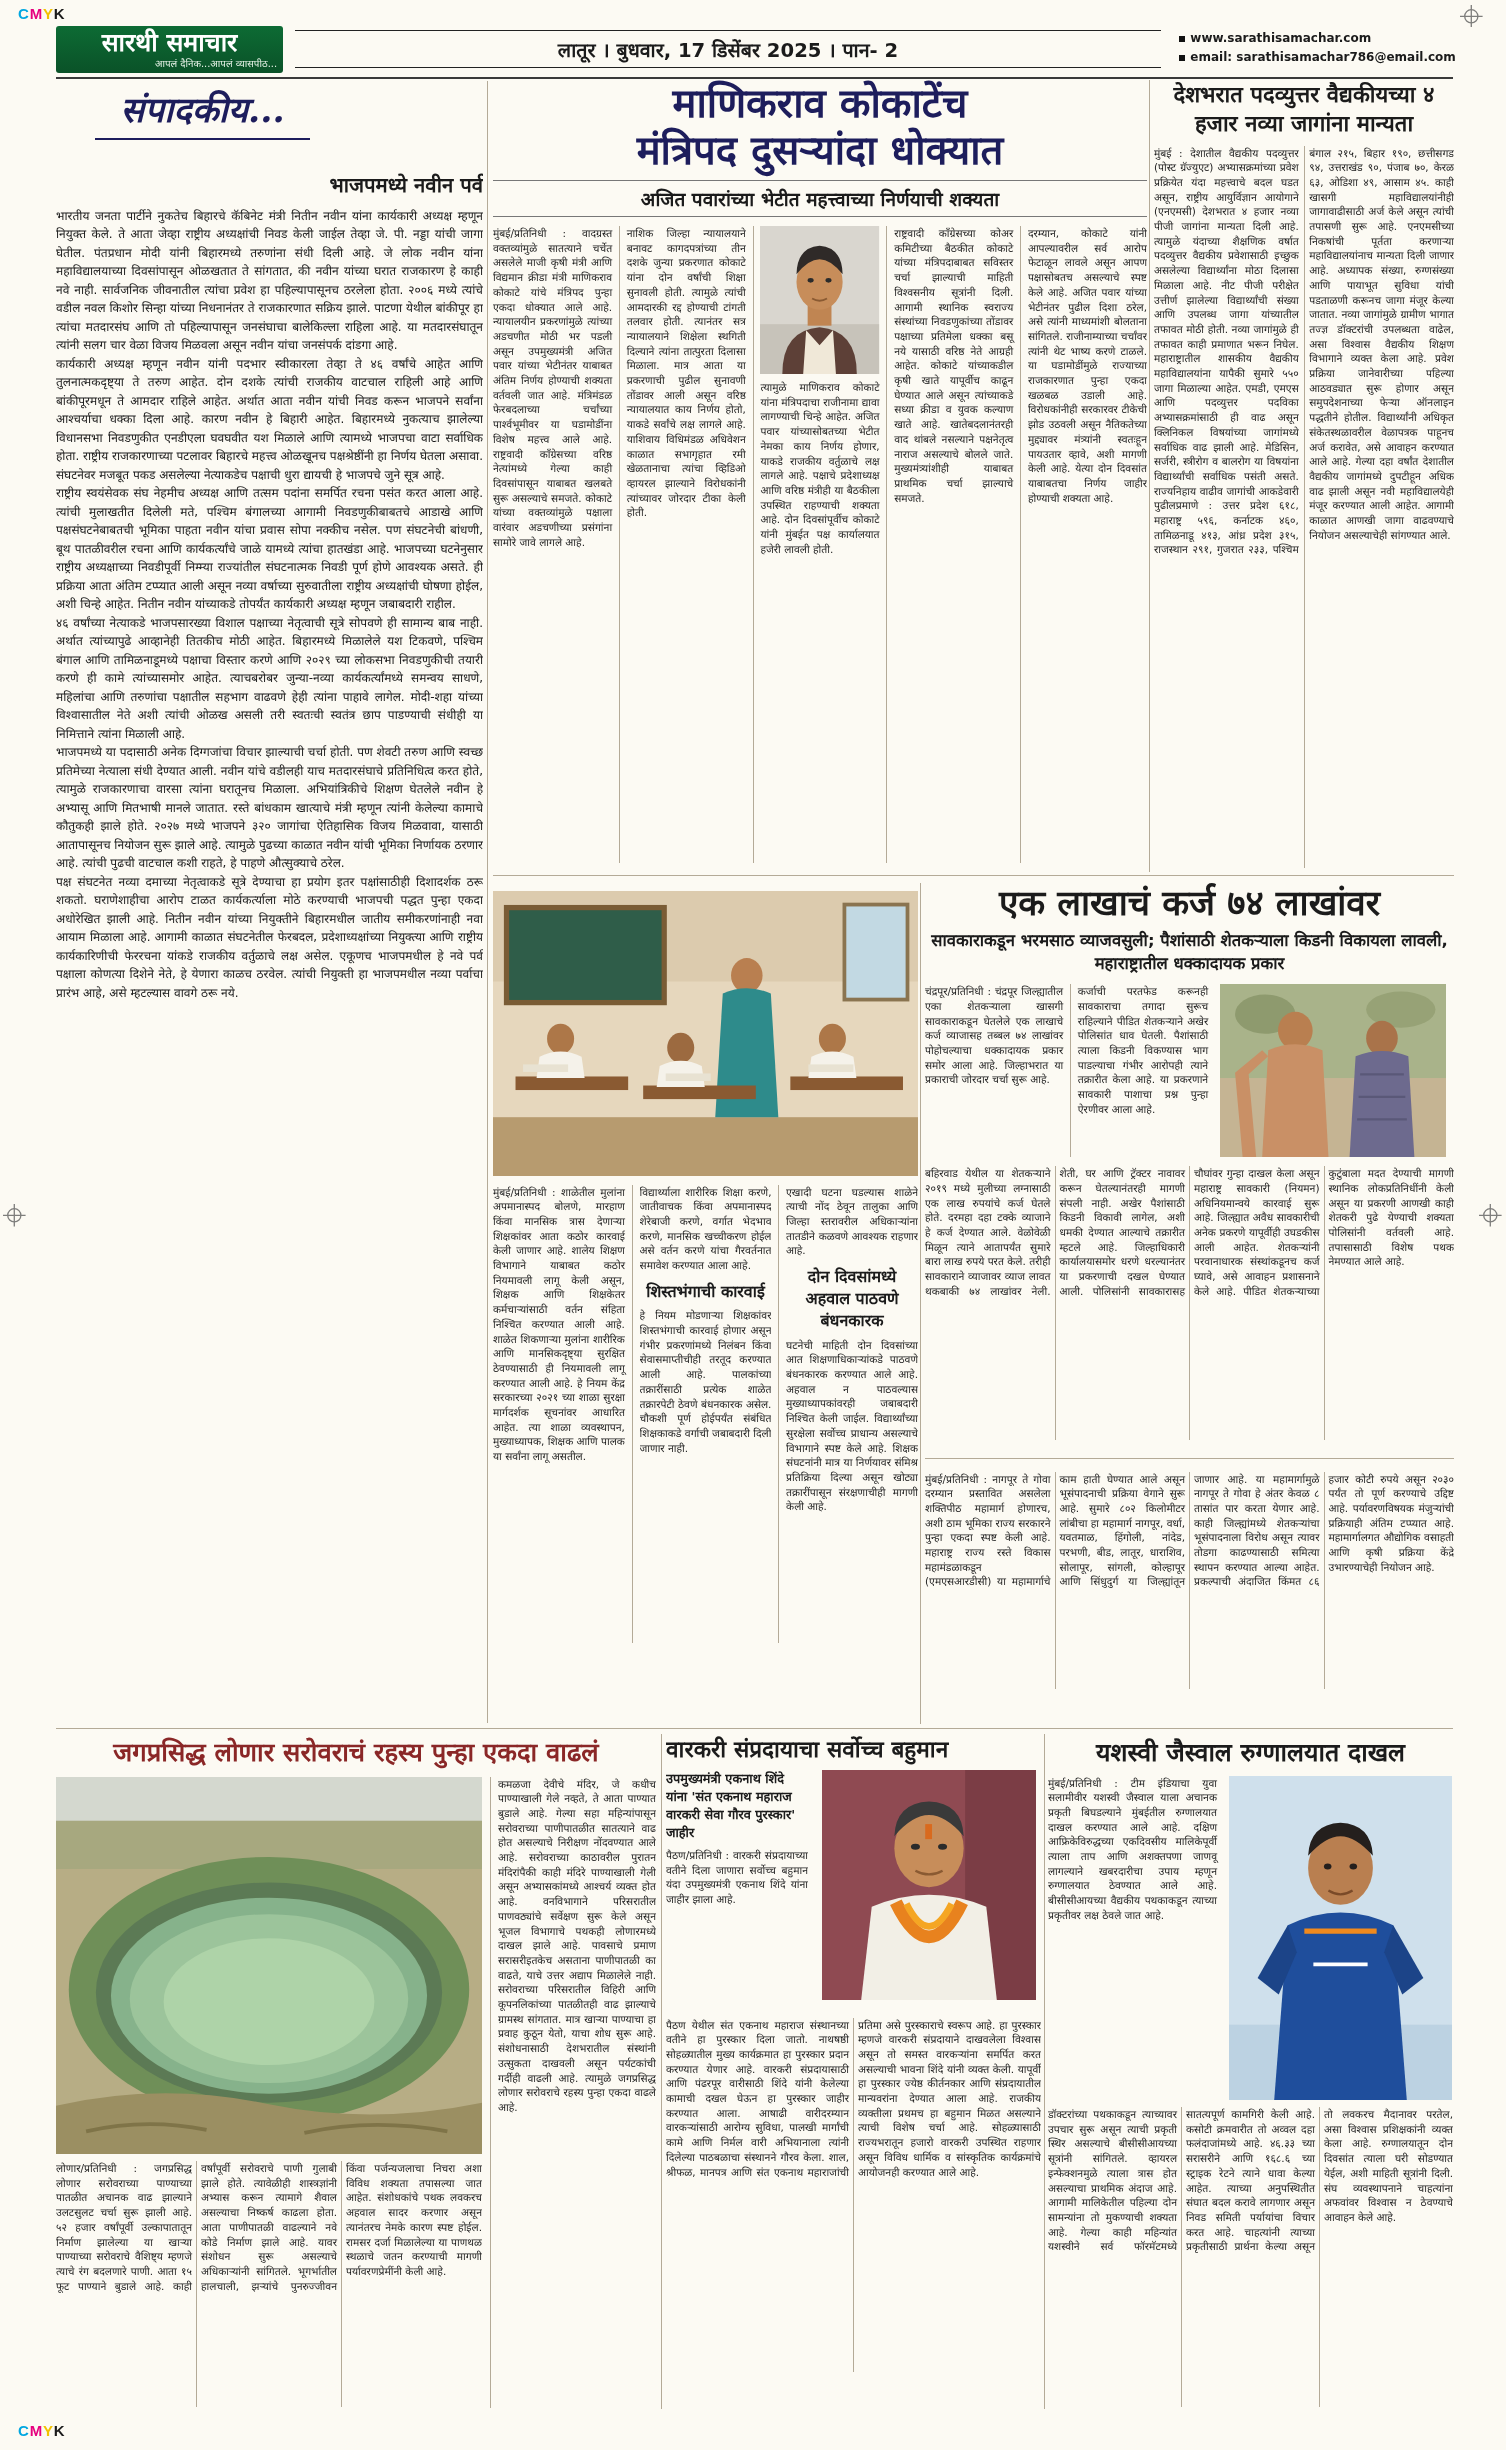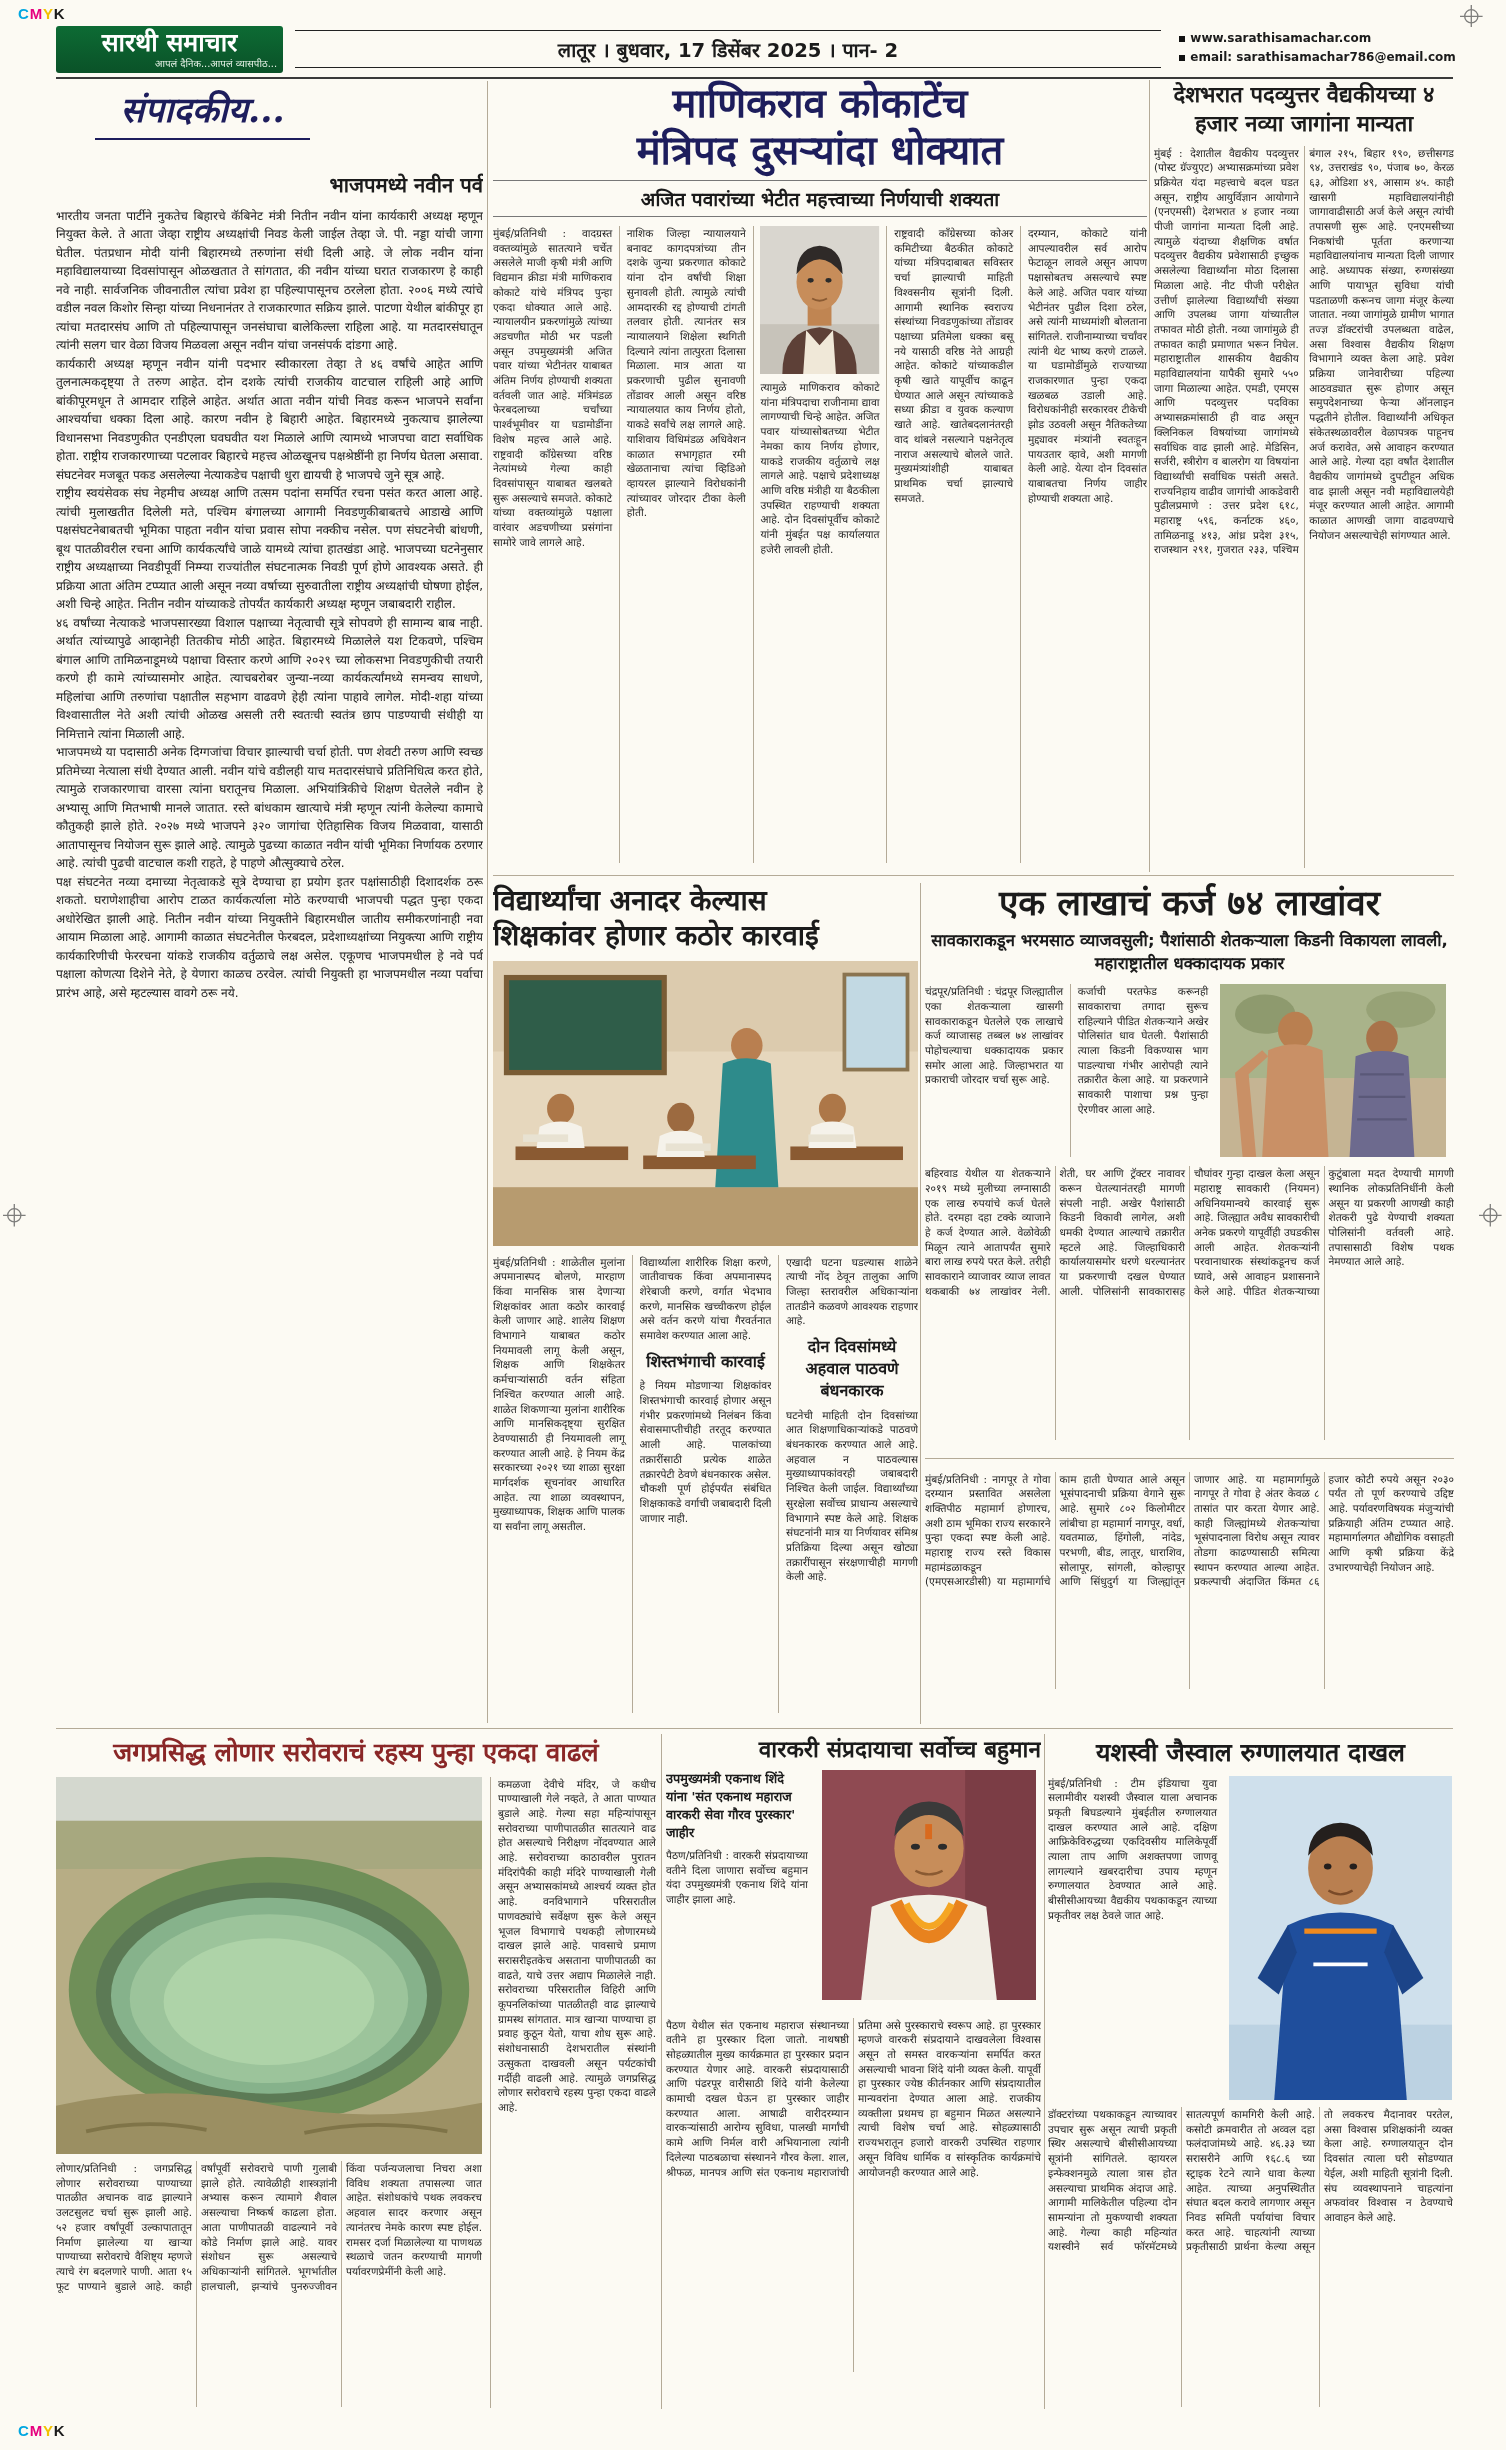--- a/index.html
+++ b/index.html
@@ -99,21 +99,21 @@
   .lonar-headline { font-size:25.6px; font-weight:bold; text-align:center; color:var(--lonar_maroon,#8a2727); }
   .lonar-content { margin-top:7.5px; display:flex; height:631px; }
   .lonar-left { width:426px; flex:0 0 auto; }
   .photo-lake { width:426px; height:377px; }
   .lonar-cols { margin-top:7.5px; height:246px; column-count:3; column-gap:9px;
     column-rule:0.8px solid var(--rule,#b4aa97); }
   .lonar-side { flex:1; margin-left:7.5px; padding-left:7.5px; border-left:0.8px solid var(--rule,#b4aa97); overflow:hidden; }
 
   
   .warkari { left:666px; top:1734px; width:375px; height:675px; overflow:hidden; }
-  .wark-kicker { font-size:22.6px; line-height:30px; font-weight:bold; text-align:right; }
+  .wark-kicker { font-size:22.6px; line-height:30px; font-weight:bold; text-align:left; }
   .wark-top { margin-top:6px; display:flex; height:240px; }
   .wark-left { width:148px; flex:0 0 auto; padding-right:6px; overflow:hidden; }
   .wark-statement { font-size:12.8px; line-height:18px; font-weight:bold; margin-bottom:6px; }
   .photo-shinde { width:214px; height:230px; margin-left:7.5px; }
   .wark-body { margin-top:7.5px; height:354px; column-count:2; column-gap:9px;
     column-rule:0.8px solid var(--rule,#b4aa97); }
 
   
   .jaiswal { left:1048px; top:1734px; width:405px; height:675px; overflow:hidden; }
   .jais-headline { font-size:25px; font-weight:bold; text-align:center; }
@@ -204,24 +204,20 @@
   </div>
   <div class="vrule" style="left:1149px; top:80px; height:792px;"></div>
 
   <div class="abs medical">
     <div class="med-headline">देशभरात पदव्युत्तर वैद्यकीयच्या ४ हजार नव्या जागांना मान्यता</div>
     <div class="med-body btxt">मुंबई : देशातील वैद्यकीय पदव्युत्तर (पोस्ट ग्रॅज्युएट) अभ्यासक्रमांच्या प्रवेश प्रक्रियेत यंदा महत्त्वाचे बदल घडत असून, राष्ट्रीय आयुर्विज्ञान आयोगाने (एनएमसी) देशभरात ४ हजार नव्या पीजी जागांना मान्यता दिली आहे. त्यामुळे यंदाच्या शैक्षणिक वर्षात पदव्युत्तर वैद्यकीय प्रवेशासाठी इच्छुक असलेल्या विद्यार्थ्यांना मोठा दिलासा मिळाला आहे. नीट पीजी परीक्षेत उत्तीर्ण झालेल्या विद्यार्थ्यांची संख्या आणि उपलब्ध जागा यांच्यातील तफावत मोठी होती. नव्या जागांमुळे ही तफावत काही प्रमाणात भरून निघेल. महाराष्ट्रातील शासकीय वैद्यकीय महाविद्यालयांना यापैकी सुमारे ५५० जागा मिळाल्या आहेत. एमडी, एमएस आणि पदव्युत्तर पदविका अभ्यासक्रमांसाठी ही वाढ असून क्लिनिकल विषयांच्या जागांमध्ये सर्वाधिक वाढ झाली आहे. मेडिसिन, सर्जरी, स्त्रीरोग व बालरोग या विषयांना विद्यार्थ्यांची सर्वाधिक पसंती असते. राज्यनिहाय वाढीव जागांची आकडेवारी पुढीलप्रमाणे : उत्तर प्रदेश ६१८, महाराष्ट्र ५९६, कर्नाटक ४६०, तामिळनाडू ४१३, आंध्र प्रदेश ३१५, राजस्थान २९१, गुजरात २३३, पश्चिम बंगाल २१५, बिहार १९०, छत्तीसगड ९४, उत्तराखंड ९०, पंजाब ७०, केरळ ६३, ओडिशा ४९, आसाम ४५. काही खासगी महाविद्यालयांनीही जागावाढीसाठी अर्ज केले असून त्यांची तपासणी सुरू आहे. एनएमसीच्या निकषांची पूर्तता करणाऱ्या महाविद्यालयांनाच मान्यता दिली जाणार आहे. अध्यापक संख्या, रुग्णसंख्या आणि पायाभूत सुविधा यांची पडताळणी करूनच जागा मंजूर केल्या जातात. नव्या जागांमुळे ग्रामीण भागात तज्ज्ञ डॉक्टरांची उपलब्धता वाढेल, असा विश्वास वैद्यकीय शिक्षण विभागाने व्यक्त केला आहे. प्रवेश प्रक्रिया जानेवारीच्या पहिल्या आठवड्यात सुरू होणार असून समुपदेशनाच्या फेऱ्या ऑनलाइन पद्धतीने होतील. विद्यार्थ्यांनी अधिकृत संकेतस्थळावरील वेळापत्रक पाहूनच अर्ज करावेत, असे आवाहन करण्यात आले आहे. गेल्या दहा वर्षांत देशातील वैद्यकीय जागांमध्ये दुपटीहून अधिक वाढ झाली असून नवी महाविद्यालयेही मंजूर करण्यात आली आहेत. आगामी काळात आणखी जागा वाढवण्याचे नियोजन असल्याचेही सांगण्यात आले.</div>
   </div>
   <div class="hrule" style="left:493px; top:875px; width:961px;"></div>
 
   <div class="abs teachers">
-    <div class="teach-headline">
-      <div>विद्यार्थ्यांचा अनादर केल्यास</div>
-      <div>शिक्षकांवर होणार कठोर कारवाई</div>
-    </div>
     <div class="photo photo-classroom">
       <svg viewBox="0 0 566 378" preserveAspectRatio="none">
         <rect width="566" height="378" fill="#e6d7bd"></rect>
         <rect width="566" height="120" fill="#dccbae"></rect>
         <rect x="18" y="22" width="210" height="126" fill="#2f5d49" stroke="#7a5c35" stroke-width="7"></rect>
         <rect x="468" y="18" width="84" height="126" fill="#c2d9e3" stroke="#8a7450" stroke-width="5"></rect>
         <rect y="300" width="566" height="78" fill="#b79b6f"></rect>
         <ellipse cx="338" cy="112" rx="21" ry="23" fill="#b97f50"></ellipse>
         <path d="M306 136 Q338 122 370 136 L380 300 L296 300 Z" fill="#2e8b8b"></path>
         <rect x="30" y="246" width="150" height="18" fill="#8a5a32"></rect>

